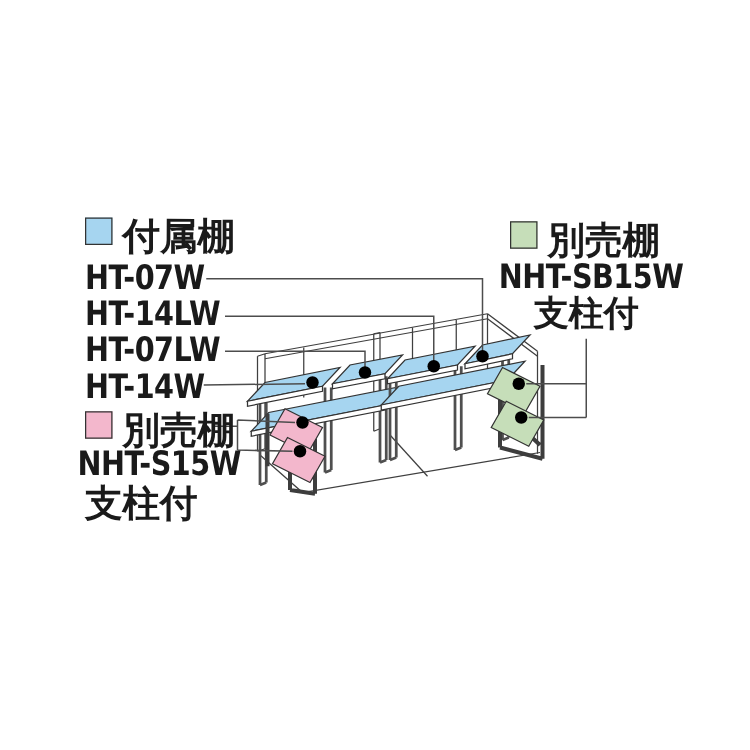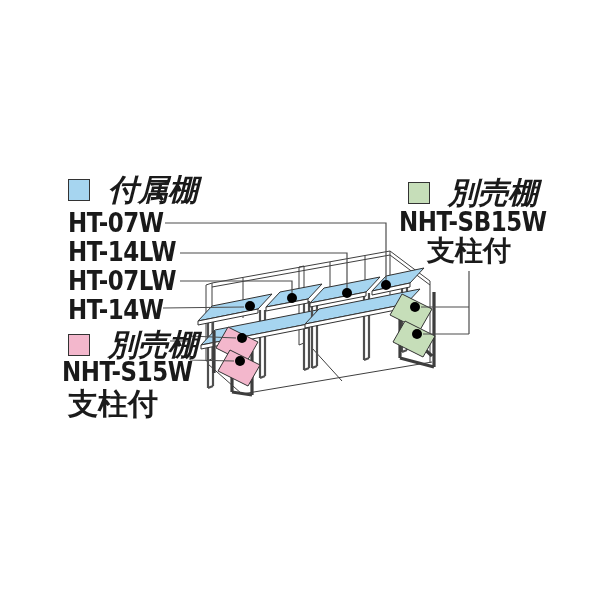--- a/index.html
+++ b/index.html
@@ -1,21 +1,21 @@
 <!DOCTYPE html>
 <html><head>
 <meta charset="utf-8">
 <style>
   html,body{margin:0;padding:0;background:#ffffff;}
   #stage{position:relative;width:600px;height:600px;background:#ffffff;overflow:hidden;
          font-family:"DejaVu Sans","Liberation Sans",sans-serif;color:#1a1a1a;}
   .lbl{position:absolute;font-weight:bold;white-space:nowrap;line-height:1.05;}
   .cjk{font-size:30px;letter-spacing:0px;}
   .latin{font-size:27px;letter-spacing:-0.5px;transform:scaleX(0.85);transform-origin:0 0;}
-  .legend-row{display:flex;align-items:center;gap:18px;font-style:italic;}
+  .legend-row{display:flex;align-items:flex-start;gap:8px;}
   .swatch{display:inline-block;width:22px;height:22px;border:1.6px solid #333;box-sizing:border-box;}
   svg{position:absolute;left:0;top:0;}
   .frame{fill:none;stroke-width:1;}
   .panel{stroke-width:1;stroke:#333;}
   .strip{fill:#ffffff;stroke:#333;stroke-width:1;}
   .legs{fill:none;stroke:#4f4f4f;stroke-width:2.2;}
   .posts{fill:none;stroke:#3d3d3d;stroke-width:3.2;}
   .leader{fill:none;stroke-width:1.2;}
 </style>
 </head>

